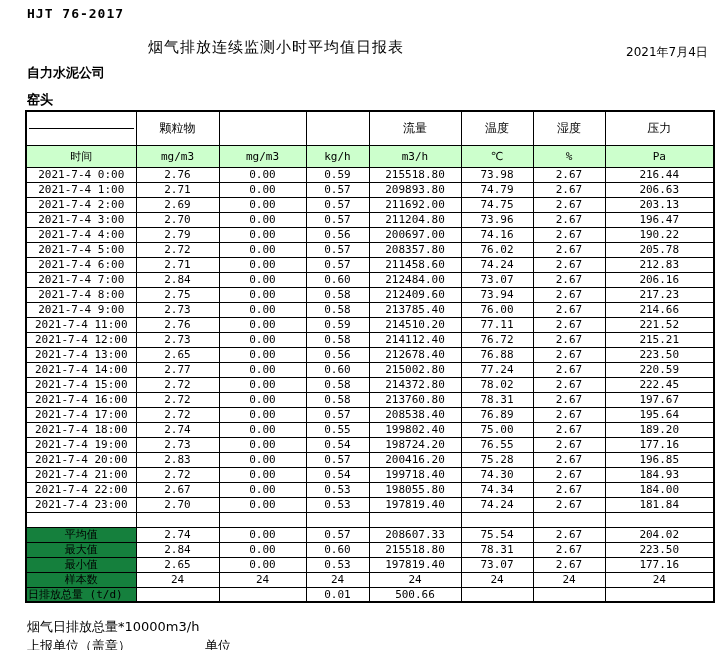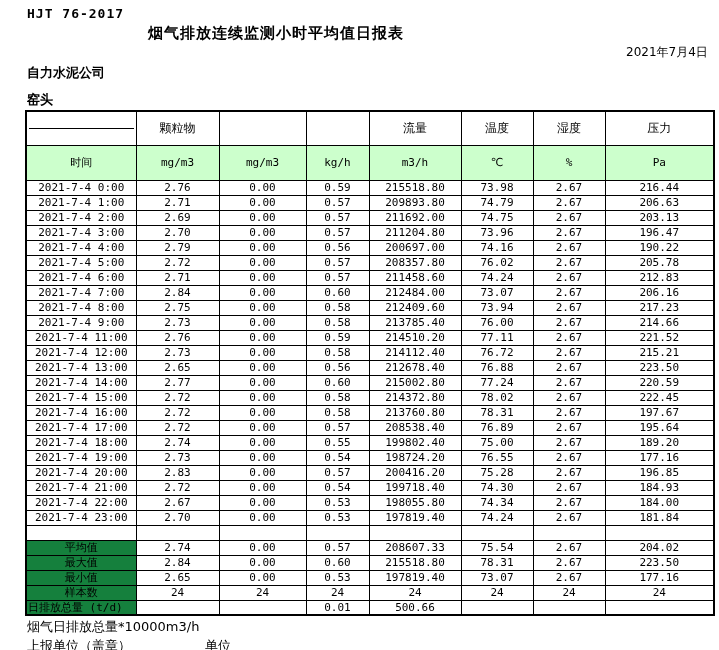--- a/index.html
+++ b/index.html
@@ -1,32 +1,32 @@
 <!DOCTYPE html>
 <html><head>
 <meta charset="utf-8">
 <style>
   html,body{margin:0;padding:0;background:#ffffff;}
   body{font-family:"DejaVu Sans","Liberation Sans",sans-serif;color:#000;}
   .page{position:relative;width:719px;height:650px;background:#fff;overflow:hidden;}
 
   .std-no{position:absolute;left:27px;top:6px;font-size:13px;font-weight:bold;
           font-family:"DejaVu Sans Mono","DejaVu Sans",monospace;letter-spacing:1px;}
-  .title{position:absolute;left:148px;top:24px;font-size:15px;font-weight:bold;letter-spacing:1px;}
+  .title{position:absolute;left:148px;top:38px;font-size:15px;font-weight:normal;letter-spacing:1px;}
   .date{position:absolute;left:578px;top:44px;font-size:12px;margin-left:48px;}
   .company{position:absolute;left:27px;top:64px;font-size:13px;font-weight:bold;}
   .location{position:absolute;left:27px;top:91px;font-size:13px;font-weight:bold;}
 
   table.report{position:absolute;left:25px;top:110px;border-collapse:collapse;
                table-layout:fixed;border:2px solid #000;}
   table.report td{border:1px solid #000;padding:0 2px;overflow:hidden;white-space:nowrap;
                   text-align:center;font-size:11px;line-height:1;}
   tr.group-row{height:34px;}
   tr.group-row td{font-size:12px;}
-  tr.unit-row{height:35px;}
+  tr.unit-row{height:22px;}
   tr.unit-row td{background:#ccffcc;font-family:"DejaVu Sans Mono","DejaVu Sans",monospace;}
   tr.data-row{height:15px;}
   tr.data-row td{font-family:"DejaVu Sans Mono","DejaVu Sans",monospace;}
   tr.empty-row{height:15px;}
   tr.summary-row{height:15px;}
   tr.summary-row td{font-family:"DejaVu Sans Mono","DejaVu Sans",monospace;}
   td.time-cell{text-align:right;padding-right:6px;}
   td.label-cell{background:#15803d;text-align:right;padding-right:2px;font-size:12px;
                 font-family:"DejaVu Sans","Liberation Sans",sans-serif;}
   td.label-cell.left{text-align:left;padding-left:1px;margin-top:31px;}

